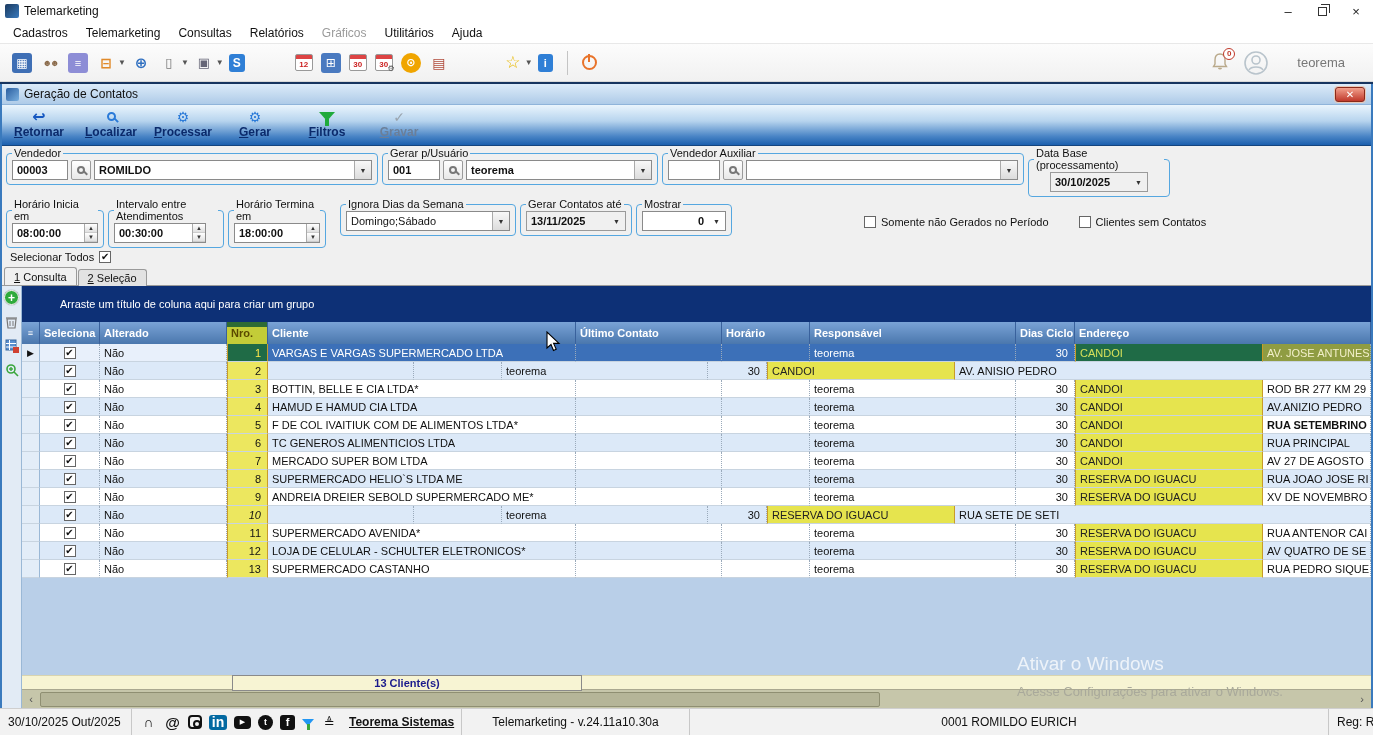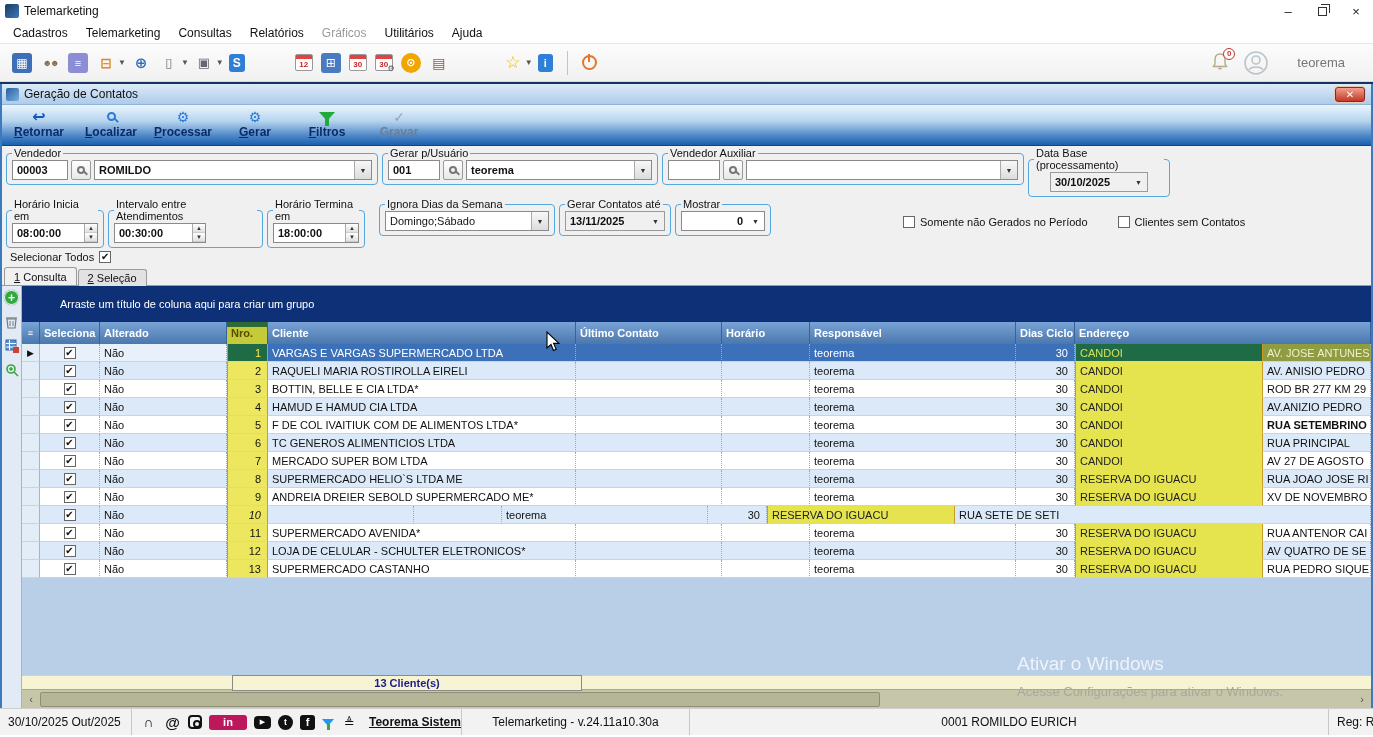--- a/index.html
+++ b/index.html
@@ -131,21 +131,21 @@
   
   .statusbar{height:27px;background:#f2f2f2;border-top:1px solid #cfcfcf;display:flex;align-items:stretch;font-size:12px;}
   .seg{display:flex;align-items:center;border-right:1px solid #c8c8c8;padding:0 8px;white-space:nowrap;overflow:hidden;}
   .seg.icons{gap:7px;}
   .brand{font-weight:bold;text-decoration:underline;margin-left:4px;}
   .sic{width:17px;height:17px;display:inline-flex;align-items:center;justify-content:center;font-size:13px;}
   .headset-icon{font-size:14px;color:#111;font-weight:bold;}
   .at-icon{font-weight:bold;font-size:15px;}
   .instagram-icon{width:14px;height:14px;border:2px solid #111;border-radius:4px;position:relative;}
   .instagram-icon::before{content:"";position:absolute;left:3px;top:3px;width:4px;height:4px;border:2px solid #111;border-radius:50%;}
-  .linkedin-icon{background:#be185d;color:#fff;border-radius:3px;font-size:11px;font-weight:bold;width:38px;height:15px;}
+  .linkedin-icon{background:#0369a1;color:#fff;border-radius:3px;font-size:14px;font-weight:bold;width:18px;height:15px;}
   .youtube-icon{background:#111;color:#fff;border-radius:4px;font-size:7px;width:17px;height:13px;}
   .twitter-icon{background:#111;color:#fff;border-radius:50%;font-size:9px;font-weight:bold;width:15px;height:15px;}
   .facebook-icon{background:#111;color:#fff;border-radius:3px;font-size:11px;font-weight:bold;width:15px;height:15px;}
   .teorema-funnel-icon{width:0;height:0;border-left:6px solid transparent;border-right:6px solid transparent;border-top:7px solid #2196f3;position:relative;}
   .teorema-funnel-icon::after{content:"";position:absolute;left:-1px;top:-2px;width:3px;height:6px;background:#3aa63c;}
   .graduation-cap-icon{font-size:13px;color:#111;}
 
   
   .wm1{position:absolute;left:1017px;top:653px;font-size:19px;color:rgba(255,255,255,0.75);pointer-events:none;}
   .wm2{position:absolute;left:1017px;top:684px;font-size:13px;color:#a9a99b;pointer-events:none;}
@@ -326,21 +326,21 @@
       <fieldset style="width:98px;">
         <legend>Horário Inicia em</legend>
         <span class="spin">
             <span class="sval">08:00:00</span>
             <span class="sarr">
               <span>▲</span>
               <span>▼</span>
             </span>
           </span>
       </fieldset>
-      <fieldset style="width:155px;">
+      <fieldset style="width:116px;">
         <legend>Intervalo entre Atendimentos</legend>
         <span class="spin" style="width:92px;">
             <span class="sval">00:30:00</span>
             <span class="sarr">
               <span>▲</span>
               <span>▼</span>
             </span>
           </span>
       </fieldset>
       <fieldset style="width:98px;">
@@ -455,21 +455,20 @@
               <span class="gcell col-mun" style="width: 188px;">CANDOI</span>
               <span class="gcell col-end" style="flex: 1 1 0%;">AV. JOSE ANTUNES</span>
             </div>
             <div class="grow alt">
               <span class="gcell col-rowsel" style="width: 18px;"></span>
               <span class="gcell col-check" style="width: 60px;">
                 <span class="chk">✔</span>
               </span>
               <span class="gcell col-alterado" style="width: 127px;">Não</span>
               <span class="gcell col-nro" style="width: 41px;">2</span>
-              <span class="gcell col-cliente" style="width: 308px;">RAQUELI MARIA ROSTIROLLA EIRELI</span>
               <span class="gcell col-ultimo" style="width: 146px;"></span>
               <span class="gcell col-horario" style="width: 88px;"></span>
               <span class="gcell col-resp" style="width: 206px;">teorema</span>
               <span class="gcell col-dias" style="width: 59px;">30</span>
               <span class="gcell col-mun" style="width: 188px;">CANDOI</span>
               <span class="gcell col-end" style="flex: 1 1 0%;">AV. ANISIO PEDRO</span>
             </div>
             <div class="grow">
               <span class="gcell col-rowsel" style="width: 18px;"></span>
               <span class="gcell col-check" style="width: 60px;">

